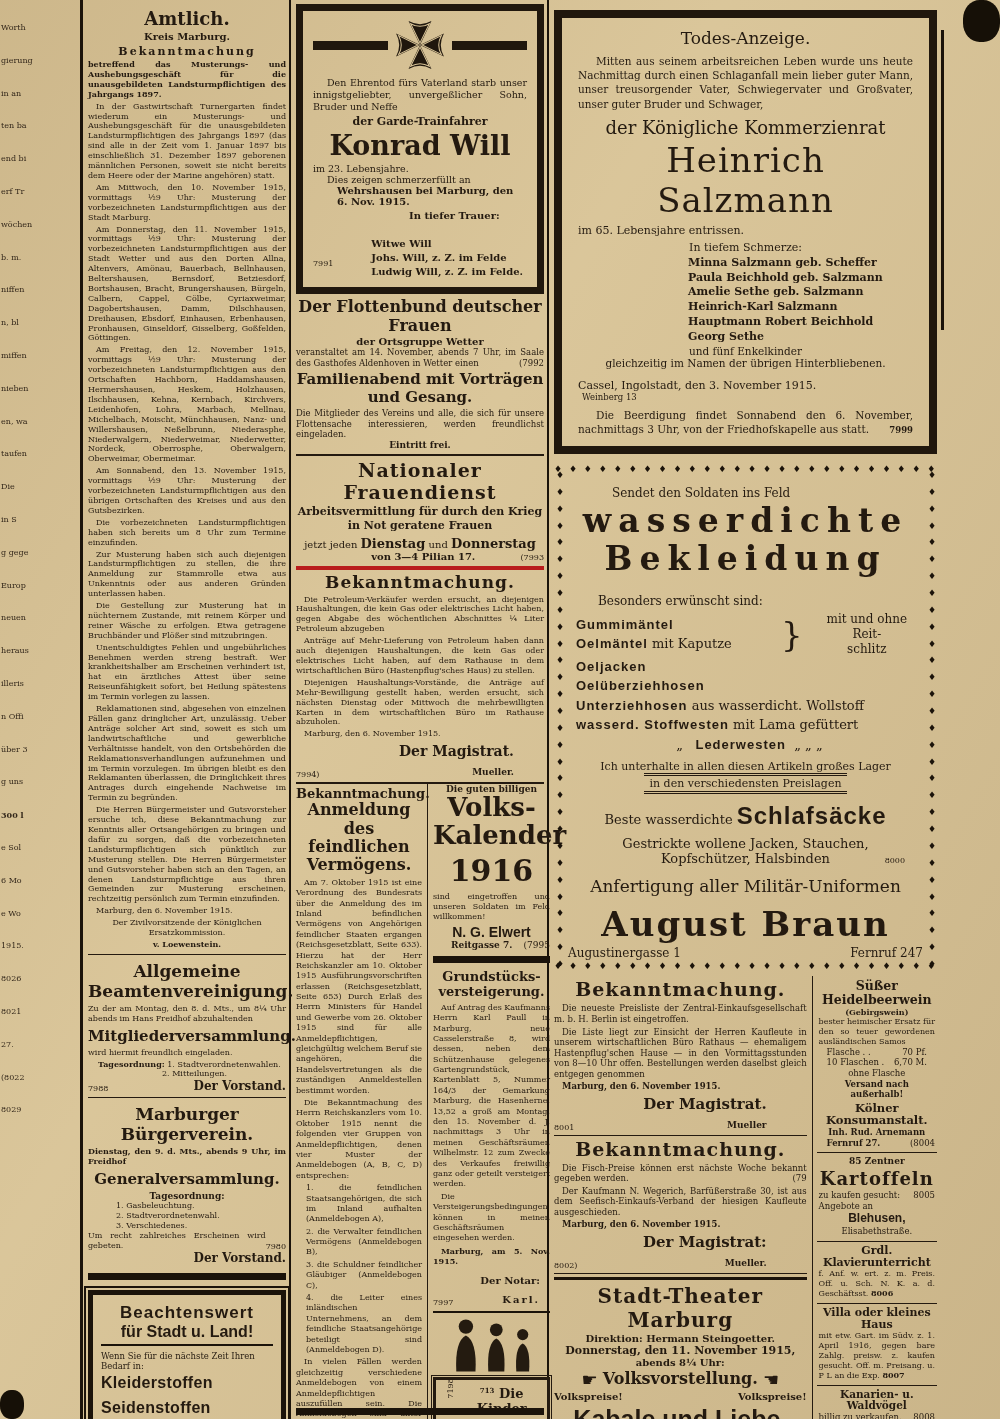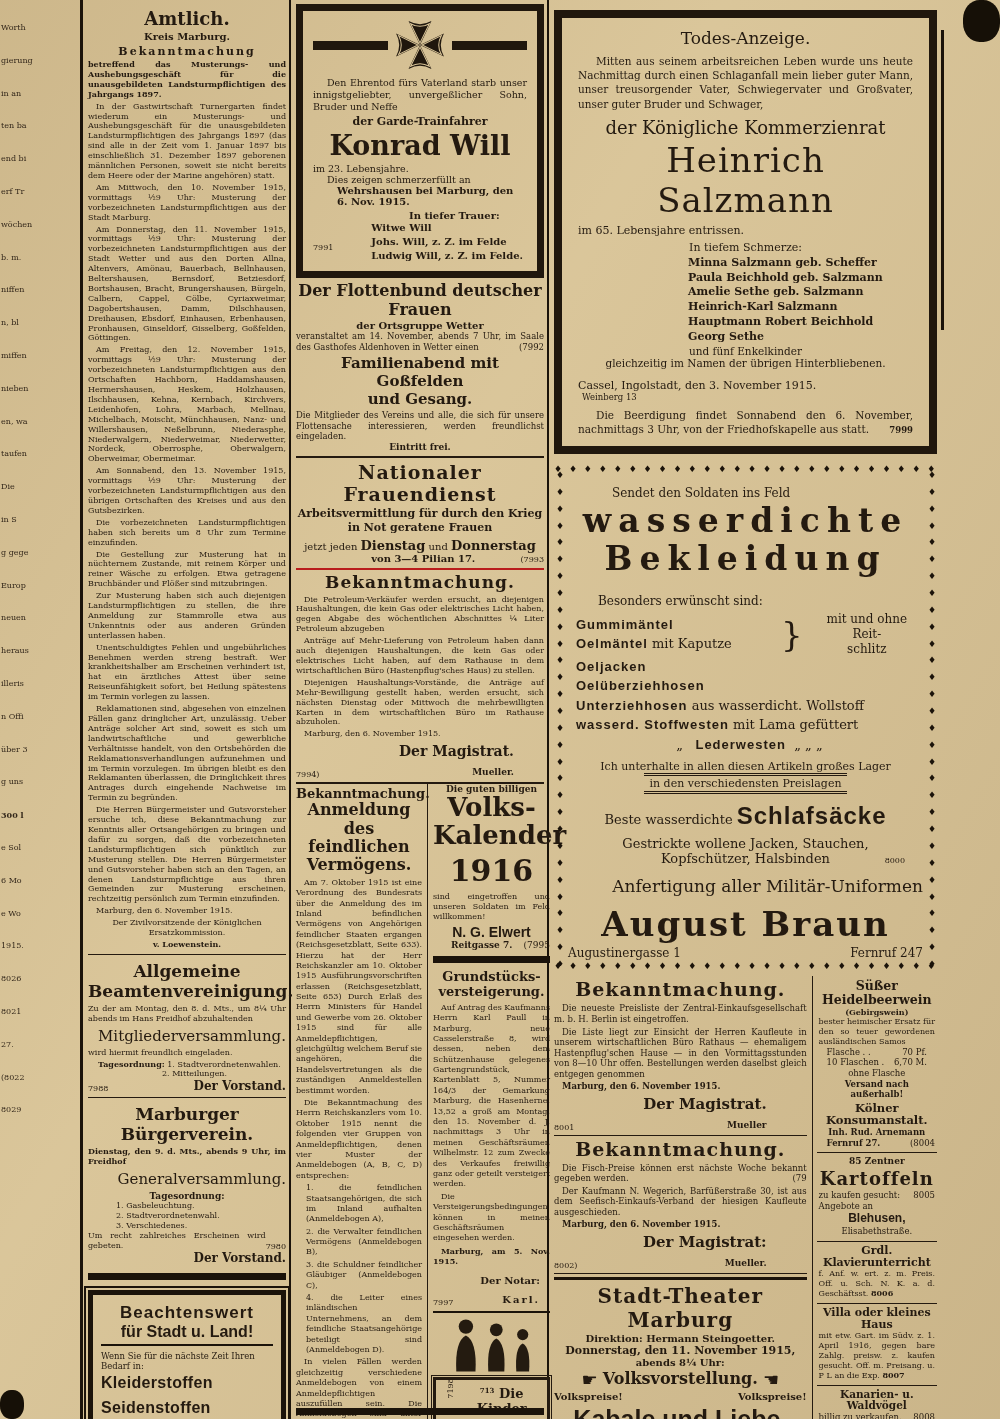--- a/index.html
+++ b/index.html
@@ -28,21 +28,21 @@
   .sans{font-family:"Liberation Sans",sans-serif;}
   .smallnum{font-size:8px;}
   .hr{border:0;border-top:1px solid #241a10;margin:4px 0;}
   .hr2{border:0;border-top:2px solid #1b130a;margin:4px 0;}
   .hbar{background:#1b130a;height:7px;}
   
   .amtlich-title{font-size:18px;text-align:center;font-weight:bold;margin:8px 0 2px;}
   .amtlich-sub{font-size:10px;text-align:center;font-weight:bold;margin-bottom:3px;}
   .amtlich-bek{font-size:11px;text-align:center;font-weight:bold;letter-spacing:2px;margin-bottom:2px;}
   .h-big{font-size:17px;text-align:center;font-weight:bold;margin:6px 0 3px;}
-  .h-med{font-size:15px;text-align:right;font-weight:normal;margin:3px 0;}
+  .h-med{font-size:15px;text-align:center;font-weight:bold;margin:3px 0;}
   .adbox{border:5px solid #1b130a;outline:2px solid #1b130a;outline-offset:2px;
          padding:8px 8px 6px;margin-top:10px;}
   .fabric{font-family:"Liberation Sans",sans-serif;font-weight:bold;font-size:16px;
           line-height:1.55;letter-spacing:.3px;}
   
   .box-will{border:7px solid #20170d;padding:6px 10px 8px;margin-top:4px;}
   .cross-row{display:flex;align-items:center;justify-content:center;gap:6px;margin:2px 0 6px;}
   .cross-bar{height:9px;flex:1;background:#20170d;}
   .will-name{font-size:27px;font-weight:bold;text-align:center;margin:2px 0;}
   .box-salz{border:8px solid #20170d;padding:10px 16px;margin-top:10px;}
@@ -80,21 +80,21 @@
   .d-right{top:6px;bottom:6px;right:0;width:11px;writing-mode:vertical-rl;}
   .braun-send{font-size:12px;margin:6px 0 2px 44px;}
   .braun-big{font-size:33px;font-weight:bold;text-align:center;letter-spacing:7px;line-height:1.15;}
   .braun-bes{font-size:12px;margin:16px 0 4px 30px;}
   .braun-items{font-size:13px;line-height:1.5;margin-left:8px;}
   .braun-item-b{font-family:"Liberation Sans",sans-serif;font-weight:bold;letter-spacing:1px;}
   .brace{font-size:34px;font-weight:200;vertical-align:middle;}
   .braun-note{font-size:11px;text-align:center;margin-top:6px;}
   .schlaf{font-size:13px;text-align:center;margin:8px 0 2px;}
   .schlaf .big{font-size:24px;font-weight:bold;letter-spacing:1px;font-family:"Liberation Sans",sans-serif;}
-  .militar{font-size:17px;text-align:right;margin:10px 0 4px;}
+  .militar{font-size:17px;text-align:center;margin:10px 0 4px;}
   .braun-name{font-size:34px;font-weight:bold;text-align:center;letter-spacing:2px;margin-top:8px;}
   
   .th-title{font-size:20px;font-weight:bold;text-align:center;letter-spacing:1px;margin:4px 0 1px;}
   .th-sub{font-size:10px;font-weight:bold;text-align:center;}
   .th-volks{font-size:16px;font-weight:bold;text-align:center;}
   .hand{font-family:"DejaVu Sans",sans-serif;font-size:18px;vertical-align:middle;}
   .th-name{font-size:25px;font-weight:bold;text-align:center;font-family:"Liberation Sans",sans-serif;margin:3px 0;}
   
   .sad{border-bottom:1px solid #241a10;padding:3px 2px 4px;font-size:8.5px;line-height:1.25;}
   .sad-title{font-size:12.5px;font-weight:bold;text-align:center;line-height:1.1;}
@@ -156,22 +156,22 @@
     <div class="amtlich-sub">Kreis Marburg.</div>
     <div class="amtlich-bek">Bekanntmachung</div>
     <div class="just">
       <p class="b" style="text-indent:0">betreffend das Musterungs- und Aushebungsgeschäft für die unausgebildeten Landsturmpflichtigen des Jahrgangs 1897.</p>
       <p>In der Gastwirtschaft Turnergarten findet wiederum ein Musterungs- und Aushebungsgeschäft für die unausgebildeten Landsturmpflichtigen des Jahrgangs 1897 (das sind alle in der Zeit vom 1. Januar 1897 bis einschließlich 31. Dezember 1897 geborenen männlichen Personen, soweit sie nicht bereits dem Heere oder der Marine angehören) statt.</p>
       <p>Am Mittwoch, den 10. November 1915, vormittags ½9 Uhr: Musterung der vorbezeichneten Landsturmpflichtigen aus der Stadt Marburg.</p>
       <p>Am Donnerstag, den 11. November 1915, vormittags ½9 Uhr: Musterung der vorbezeichneten Landsturmpflichtigen aus der Stadt Wetter und aus den Dorten Allna, Altenvers, Amönau, Bauerbach, Bellnhausen, Beltershausen, Bernsdorf, Betziesdorf, Bortshausen, Bracht, Brungershausen, Bürgeln, Calbern, Cappel, Cölbe, Cyriaxweimar, Dagobertshausen, Damm, Dilschhausen, Dreihausen, Ebsdorf, Einhausen, Erbenhausen, Fronhausen, Ginseldorf, Gisselberg, Goßfelden, Göttingen.</p>
       <p>Am Freitag, den 12. November 1915, vormittags ½9 Uhr: Musterung der vorbezeichneten Landsturmpflichtigen aus den Ortschaften Hachborn, Haddamshausen, Hermershausen, Heskem, Holzhausen, Ilschhausen, Kehna, Kernbach, Kirchvers, Leidenhofen, Lohra, Marbach, Mellnau, Michelbach, Moischt, Münchhausen, Nanz- und Willershausen, Neßelbrunn, Niederasphe, Niederwalgern, Niederweimar, Niederwetter, Nordeck, Oberrosphe, Oberwalgern, Oberweimar, Obermeimar.</p>
       <p>Am Sonnabend, den 13. November 1915, vormittags ½9 Uhr: Musterung der vorbezeichneten Landsturmpflichtigen aus den übrigen Ortschaften des Kreises und aus den Gutsbezirken.</p>
       <p>Die vorbezeichneten Landsturmpflichtigen haben sich bereits um 8 Uhr zum Termine einzufinden.</p>
+      <p>Zur Musterung haben sich auch diejenigen Landsturmpflichtigen zu stellen, die ihre Anmeldung zur Stammrolle etwa aus Unkenntnis oder aus anderen Gründen unterlassen haben.</p>
       <p>Die Gestellung zur Musterung hat in nüchternem Zustande, mit reinem Körper und reiner Wäsche zu erfolgen. Etwa getragene Bruchbänder und Flößer sind mitzubringen.</p>
-      <p>Zur Musterung haben sich auch diejenigen Landsturmpflichtigen zu stellen, die ihre Anmeldung zur Stammrolle etwa aus Unkenntnis oder aus anderen Gründen unterlassen haben.</p>
       <p>Unentschuldigtes Fehlen und ungebührliches Benehmen werden streng bestraft. Wer krankheitshalber am Erscheinen verhindert ist, hat ein ärztliches Attest über seine Reiseunfähigkeit sofort, bei Heilung spätestens im Termin vorlegen zu lassen.</p>
       <p>Reklamationen sind, abgesehen von einzelnen Fällen ganz dringlicher Art, unzulässig. Ueber Anträge solcher Art sind, soweit es sich um landwirtschaftliche und gewerbliche Verhältnisse handelt, von den Ortsbehörden die Reklamationsverhandlungen aufzunehmen und im Termin vorzulegen. Im übrigen bleibt es den Reklamanten überlassen, die Dringlichkeit ihres Antrages durch eingehende Nachweise im Termin zu begründen.</p>
       <p>Die Herren Bürgermeister und Gutsvorsteher ersuche ich, diese Bekanntmachung zur Kenntnis aller Ortsangehörigen zu bringen und dafür zu sorgen, daß die vorbezeichneten Landsturmpflichtigen sich pünktlich zur Musterung stellen. Die Herren Bürgermeister und Gutsvorsteher haben sich an den Tagen, an denen Landsturmpflichtige aus ihren Gemeinden zur Musterung erscheinen, rechtzeitig persönlich zum Termin einzufinden.</p>
       <p>Marburg, den 6. November 1915.</p>
       <p class="c" style="text-indent:0">Der Zivilvorsitzende der Königlichen Ersatzkommission.</p>
       <p class="c b" style="text-indent:0">v. Loewenstein.</p>
     </div>
     <hr class="hr">
     <div class="h-big">Allgemeine Beamtenvereinigung.</div>
     <div class="just c" style="text-align:justify">
@@ -244,45 +244,45 @@
         <div class="cross-bar"></div>
       </div>
       <div class="just" style="font-size:9.5px">
           <p style="text-indent:14px">Den Ehrentod fürs Vaterland starb unser innigstgeliebter, unvergeßlicher Sohn, Bruder und Neffe</p>
         </div>
       <div class="c b" style="font-size:11px;margin-top:3px">der Garde-Trainfahrer</div>
       <div class="will-name">Konrad Will</div>
       <div style="font-size:9.5px">im 23. Lebensjahre.</div>
       <div style="font-size:9.5px;margin-left:14px">Dies zeigen schmerzerfüllt an</div>
       <div class="b" style="font-size:10px;margin-left:24px">Wehrshausen bei Marburg, den 6. Nov. 1915.</div>
-      <div class="b" style="font-size:10px;margin:3px 0 0 96px">In tiefer Trauer:</div>
+      <div class="b" style="font-size:10px;margin:3px 0 16px 96px">In tiefer Trauer:</div>
       <div class="row" style="align-items:flex-start">
         <span class="smallnum" style="margin-top:22px">7991</span>
         <span class="b" style="font-size:10px;line-height:1.4;margin-right:4px">
           <span>Witwe Will</span><br>
           <span>Johs. Will, z. Z. im Felde</span><br>
           <span>Ludwig Will, z. Z. im Felde.</span>
         </span>
       </div>
     </div>
 
     <div style="border-bottom:2px solid #241a10;padding-bottom:4px">
       <div class="fl-title">Der Flottenbund deutscher Frauen</div>
       <div class="fl-sub">der Ortsgruppe Wetter</div>
       <div class="just" style="font-size:8.5px;position:relative">
         <span>veranstaltet am 14. November, abends 7 Uhr, im Saale des Gasthofes Aldenhoven in Wetter einen</span>
         <span style="position:absolute;right:0;bottom:0">(7992</span>
       </div>
-      <div class="fl-h2">Familienabend mit Goßfelden</div>
+      <div class="fl-h2">Familienabend mit Vorträgen</div>
       <div class="fl-h2" style="margin-top:-2px">und Gesang.</div>
       <div class="just" style="font-size:8.5px">Die Mitglieder des Vereins und alle, die sich für unsere Flottensache interessieren, werden freundlichst eingeladen.</div>
       <div class="c b" style="font-size:9px">Eintritt frei.</div>
     </div>
 
-    <div style="border-bottom:2px solid #b91c1c;padding-bottom:4px">
+    <div style="border-bottom:4px solid #b91c1c;padding-bottom:4px">
       <div class="nf-title">Nationaler Frauendienst</div>
       <div class="nf-line">Arbeitsvermittlung für durch den Krieg</div>
       <div class="nf-line">in Not geratene Frauen</div>
       <div class="c" style="font-size:10px;margin-top:2px">
         <span>jetzt jeden</span>
         <span class="b" style="font-size:13px">Dienstag</span>
         <span>und</span>
         <span class="b" style="font-size:13px">Donnerstag</span>
       </div>
       <div class="row">

